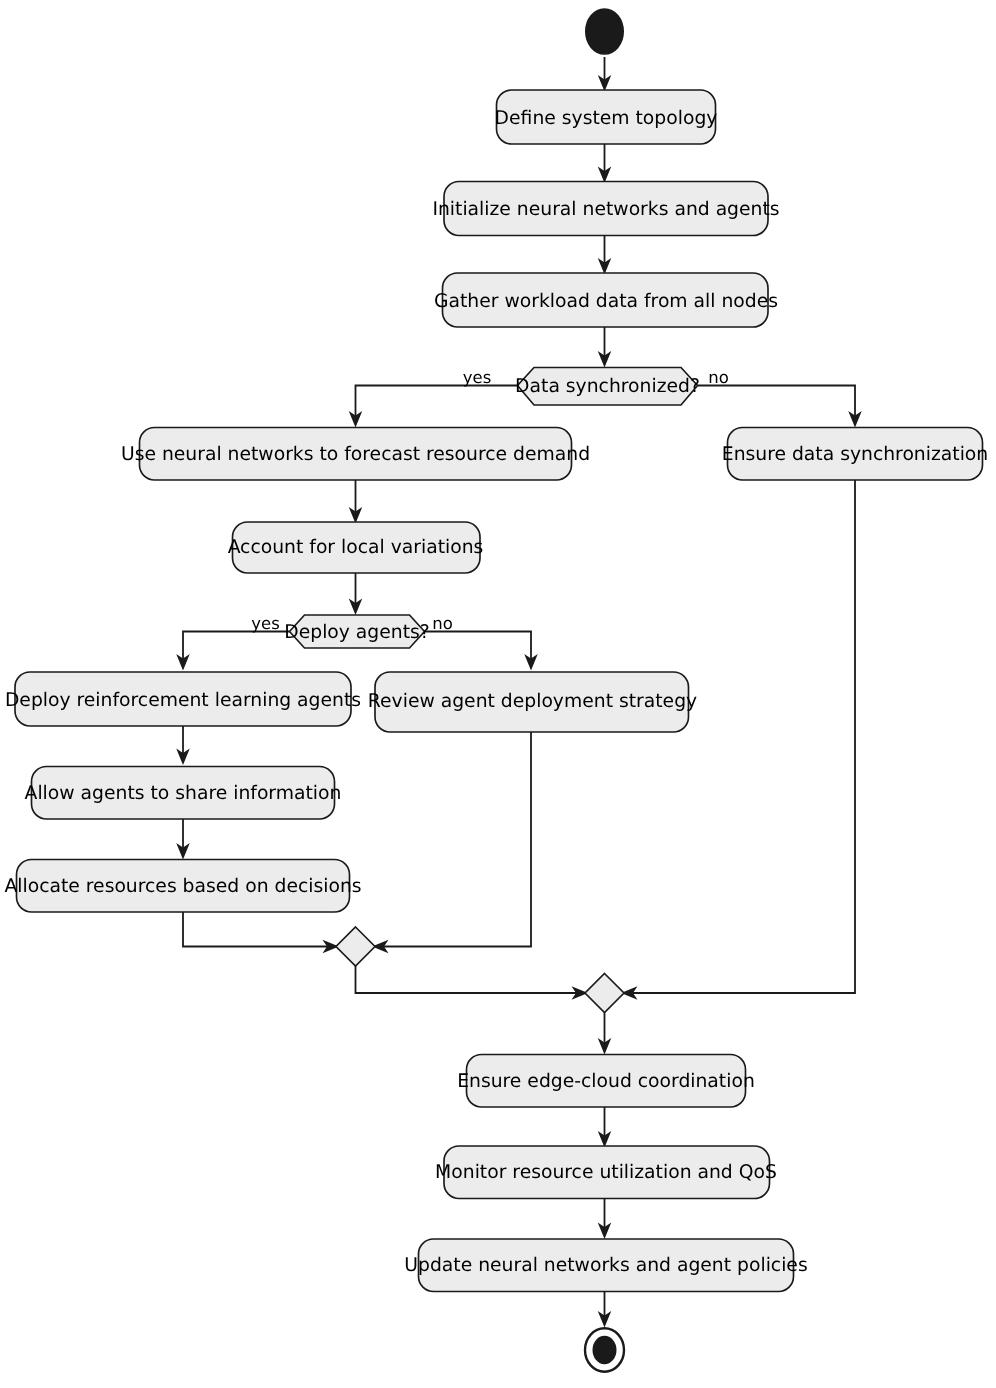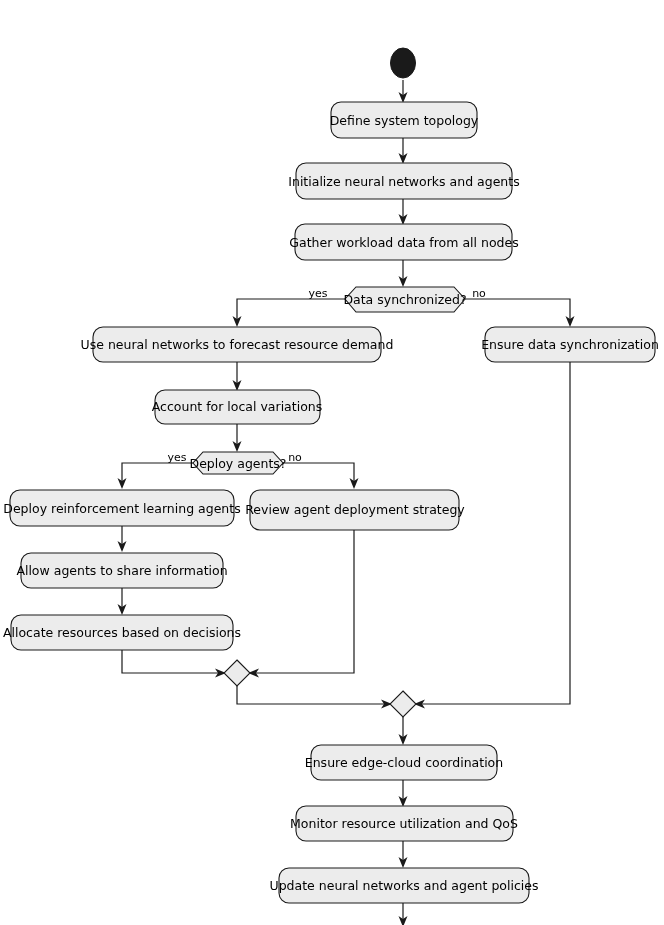--- a/index.html
+++ b/index.html
@@ -10,21 +10,20 @@
   body {
     width: 664px;
     height: 925px;
     font-family: "DejaVu Sans", sans-serif;
     overflow: hidden;
   }
   #diagram-root {
     position: relative;
     width: 664px;
     height: 832px;
-    margin-top: 42px;
   }
   svg#activity-diagram {
     display: block;
     width: 664px;
     height: 925px;
     background: #ffffff;
   }
   .node-box {
     fill: #ececec;
     stroke: #1a1a1a;

